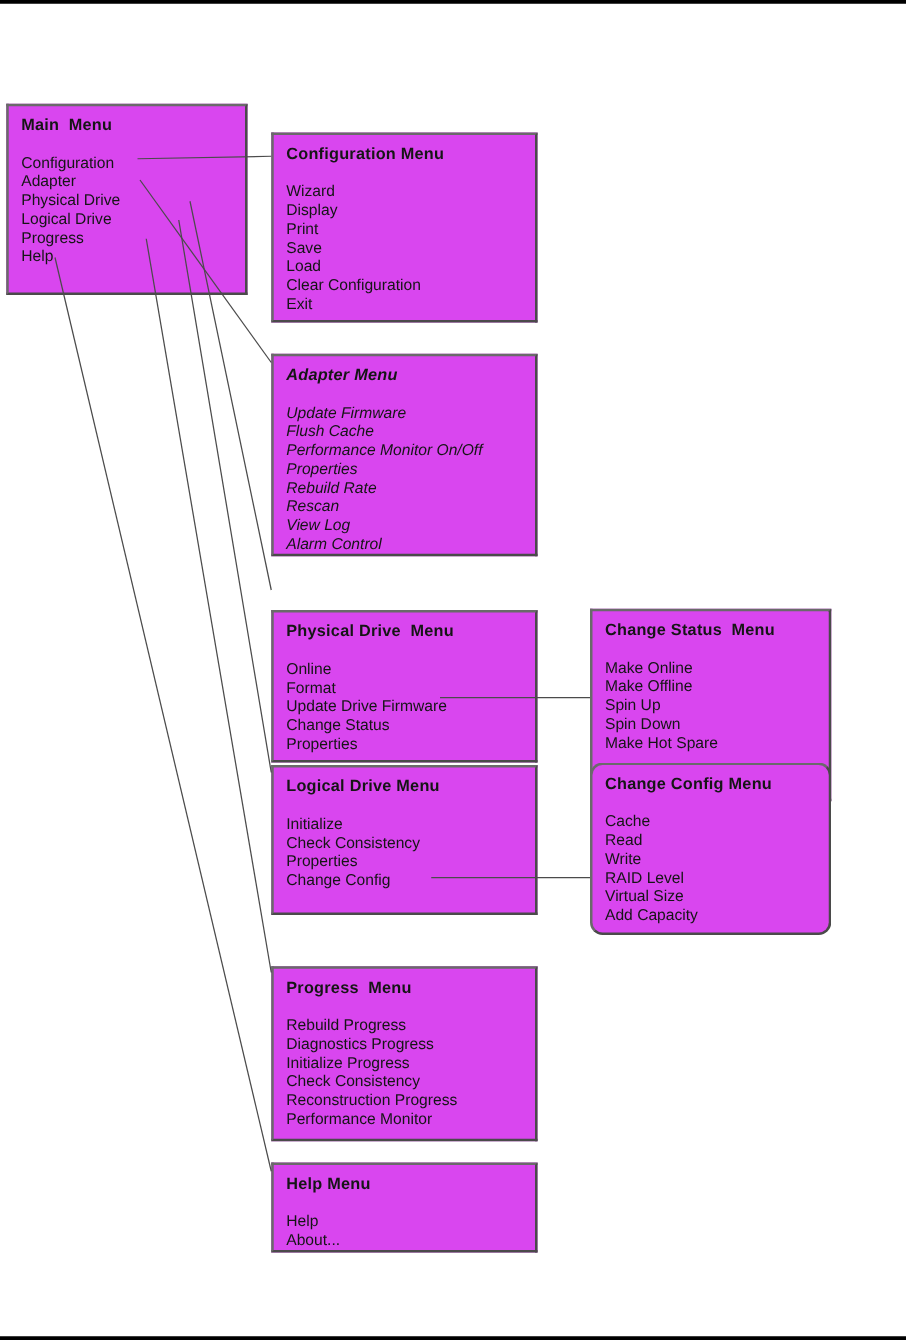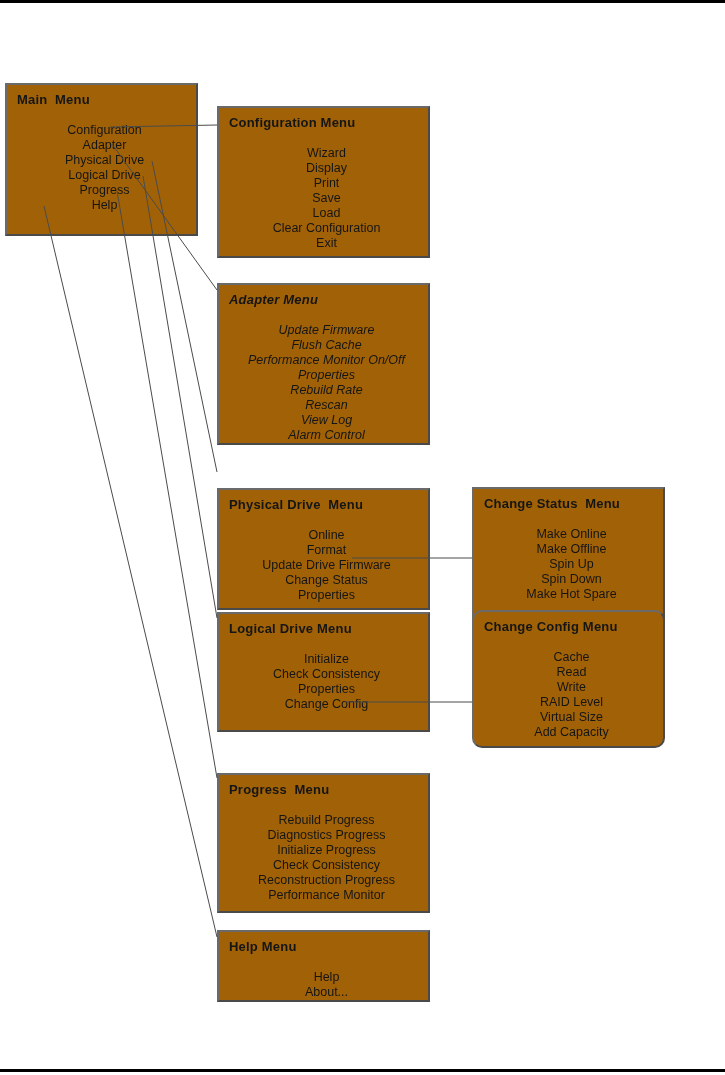--- a/index.html
+++ b/index.html
@@ -17,39 +17,38 @@
     position: absolute;
     left: 0;
     width: 725px;
     height: 3px;
     background: #000000;
   }
   .rule.top { top: 0; }
   .rule.bottom { top: 1069px; }
   .menu-box {
     position: absolute;
-    background: #a16207;
+    background: #d946ef;
     border: 2px solid #4a4a4a;
     border-top-color: #6a6a6a;
     border-left-color: #6a6a6a;
     padding: 7px 4px 0 10px;
   }
   .menu-title {
     font-size: 13px;
     font-weight: bold;
     line-height: 15px;
     white-space: pre;
     letter-spacing: 0.2px;
     margin-bottom: 16px;
   }
   .menu-item {
     font-size: 12.5px;
     line-height: 15px;
     white-space: pre;
-    text-align: center;
   }
   svg.connectors {
     position: absolute;
     top: 0; left: 0;
     width: 725px;
     height: 1075px;
     pointer-events: none;
     z-index: 5;
   }
   svg.connectors line { stroke: #4b4b4b; stroke-width: 1; }

